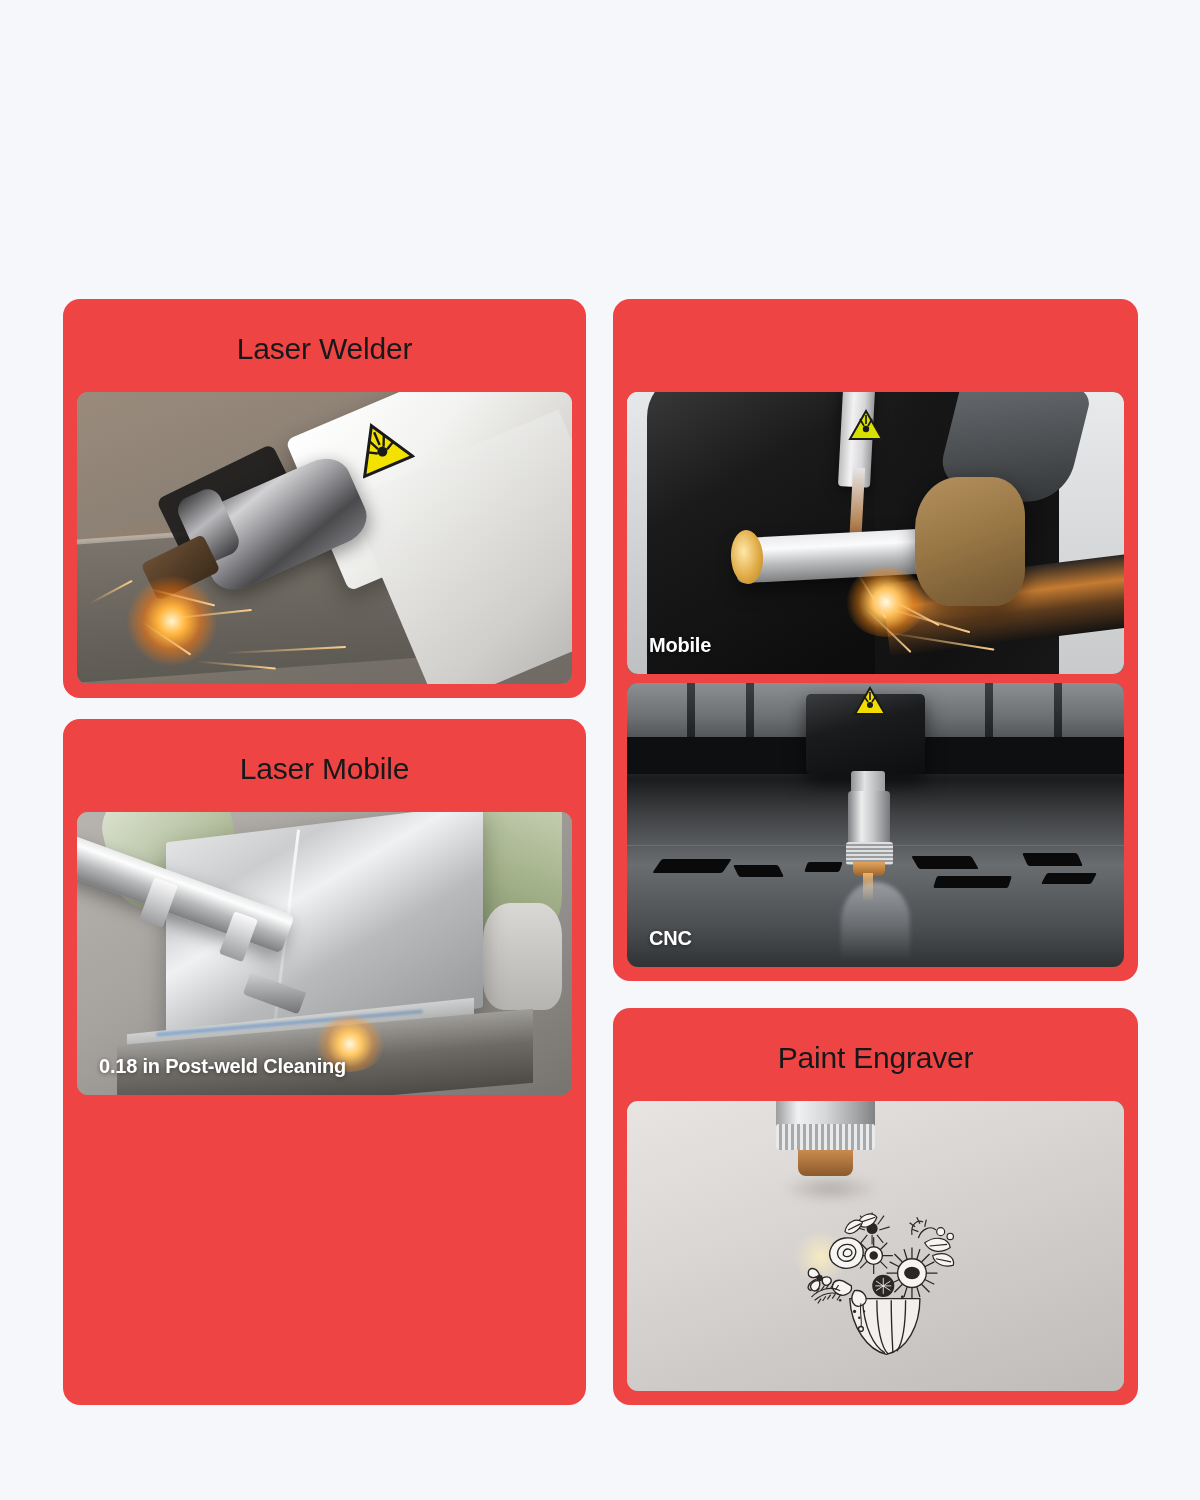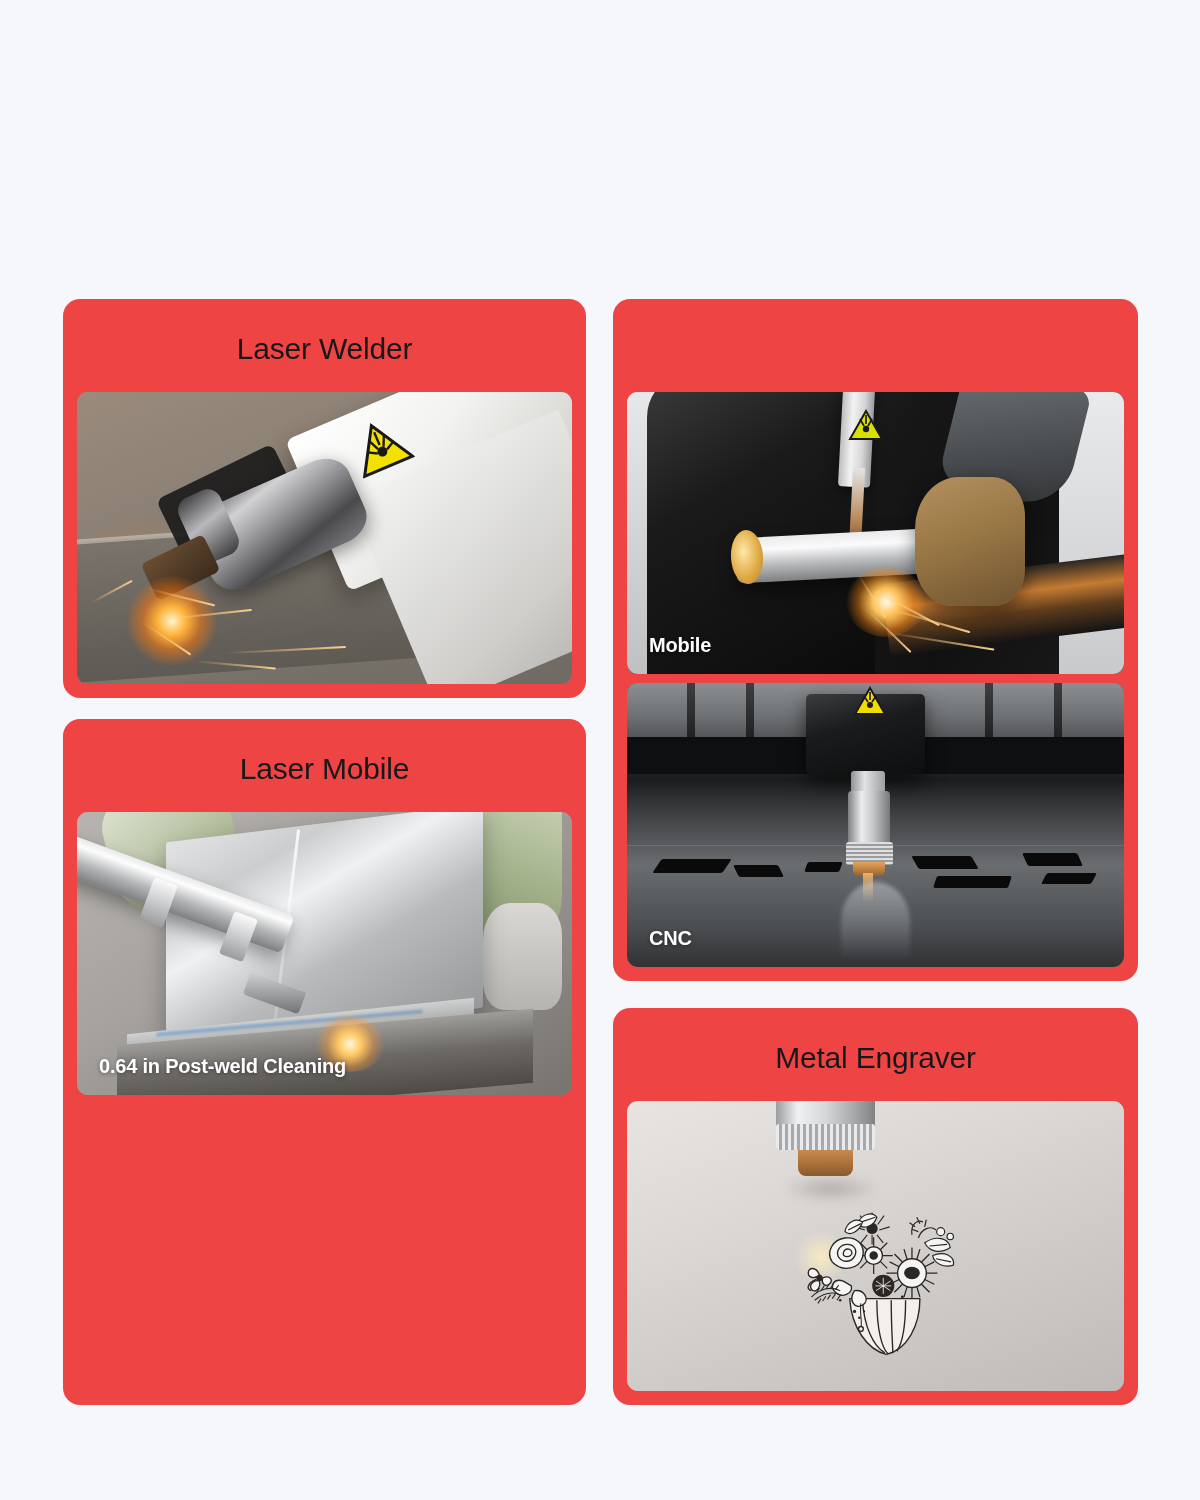--- a/index.html
+++ b/index.html
@@ -277,21 +277,21 @@
             <div class="cl-crease"></div>
             <div class="cl-base2"></div>
             <div class="cl-base"></div>
             <div class="cl-seam"></div>
             <div class="cl-wand"></div>
             <div class="cl-wand-r" style="left:14%;top:24%;width:5%;height:16%;"></div>
             <div class="cl-wand-r" style="left:30%;top:36%;width:5%;height:16%;"></div>
             <div class="cl-tip"></div>
             <div class="cl-spark"></div>
           </div>
-          <div class="caption">0.64 in Post-weld Cleaning</div>
+          <div class="caption">0.18 in Post-weld Cleaning</div>
         </div>
 
       </div>
     </div>
 
     <div class="col col-right">
 
       <div class="card" style="left:0;top:0;width:525px;height:682px;">
 
         <div class="shot" style="left:14px;top:384px;width:497px;height:284px;">
@@ -348,21 +348,21 @@
             <div class="spark" style="left:50%;top:80%;width:96px;transform:rotate(16deg);"></div>
             <div class="spark" style="left:46%;top:84%;width:64px;transform:rotate(44deg);"></div>
             <div class="spark" style="left:52%;top:88%;width:110px;transform:rotate(9deg);"></div>
             <div class="spark" style="left:44%;top:72%;width:52px;transform:rotate(58deg);"></div>
           </div>
           <div class="caption">Mobile</div>
         </div>
       </div>
 
       <div class="card" style="left:0;top:709px;width:525px;height:397px;">
-        <div class="card-title" style="top:33px;">Metal Engraver</div>
+        <div class="card-title" style="top:33px;">Paint Engraver</div>
         <div class="shot" style="left:14px;top:93px;width:497px;height:290px;">
           <div class="scene sc-engr">
             <div class="en-nozzle"></div>
             <div class="en-knurl"></div>
             <div class="en-tip"></div>
             <div class="en-shadow"></div>
             <div class="en-glow"></div>
             <svg class="en-art" viewBox="0 0 240 240">
               <g fill="none" stroke="#2a2724" stroke-width="1.7" stroke-linejoin="round">
 

